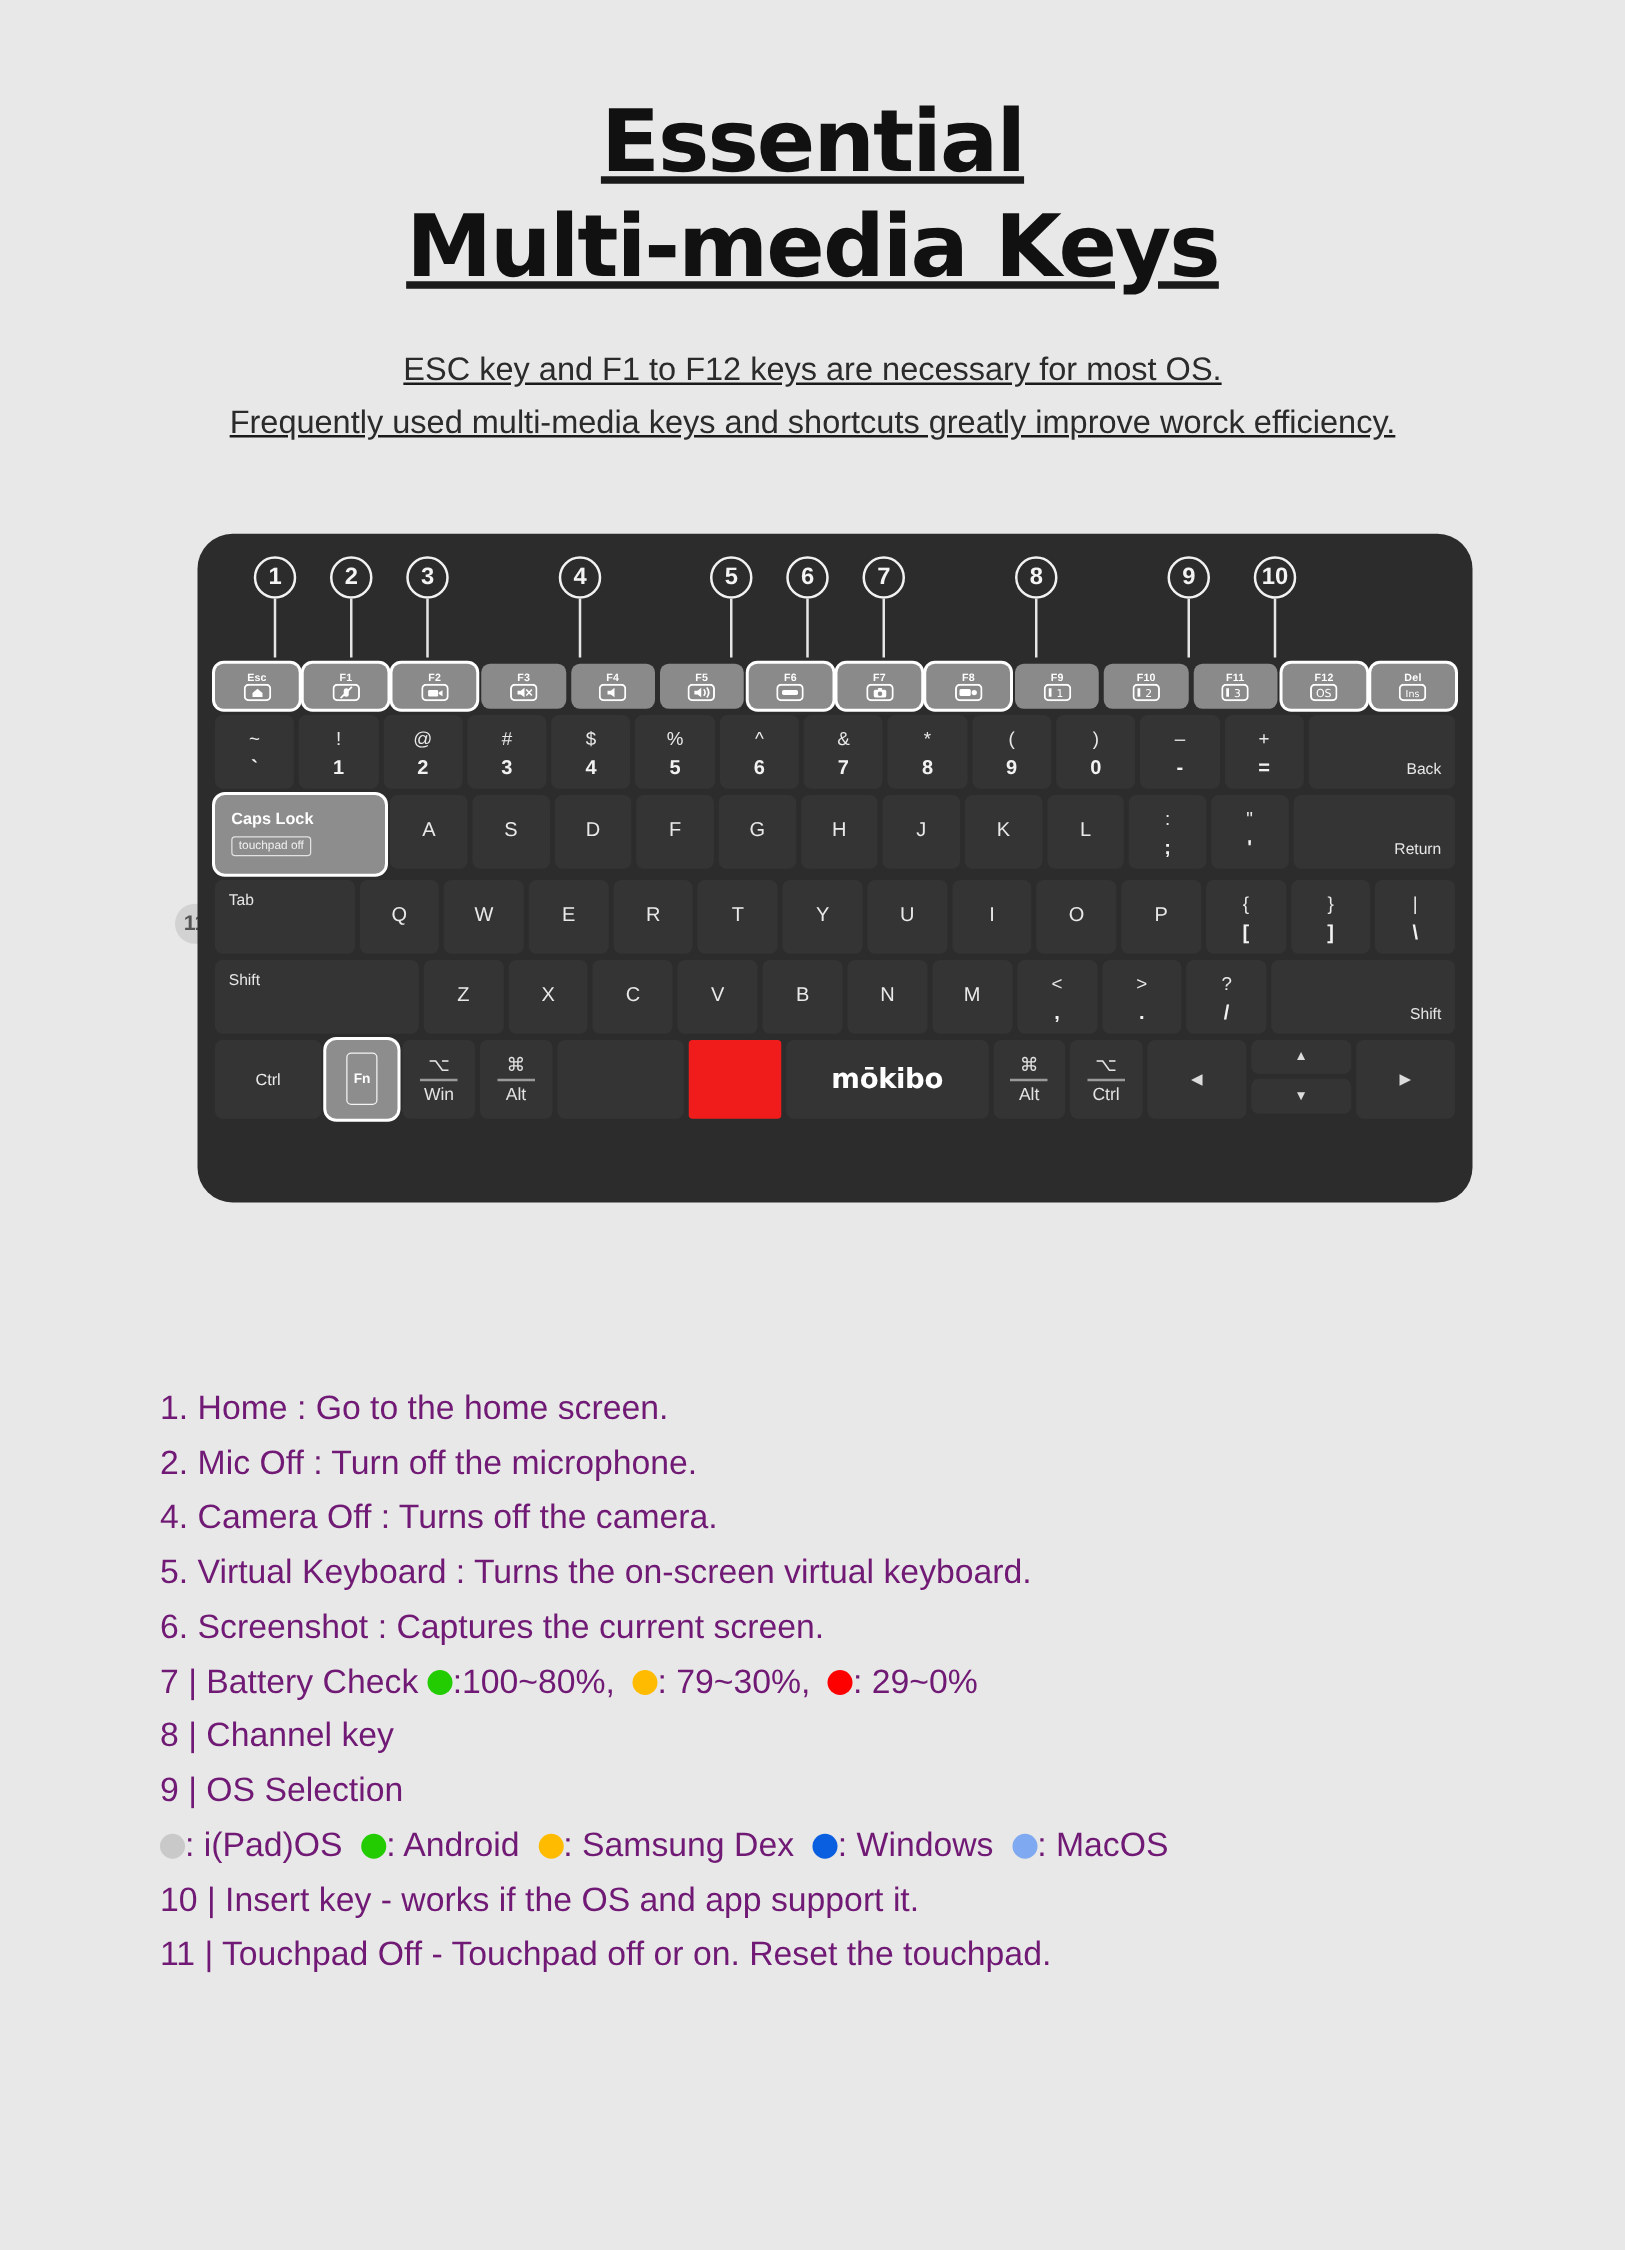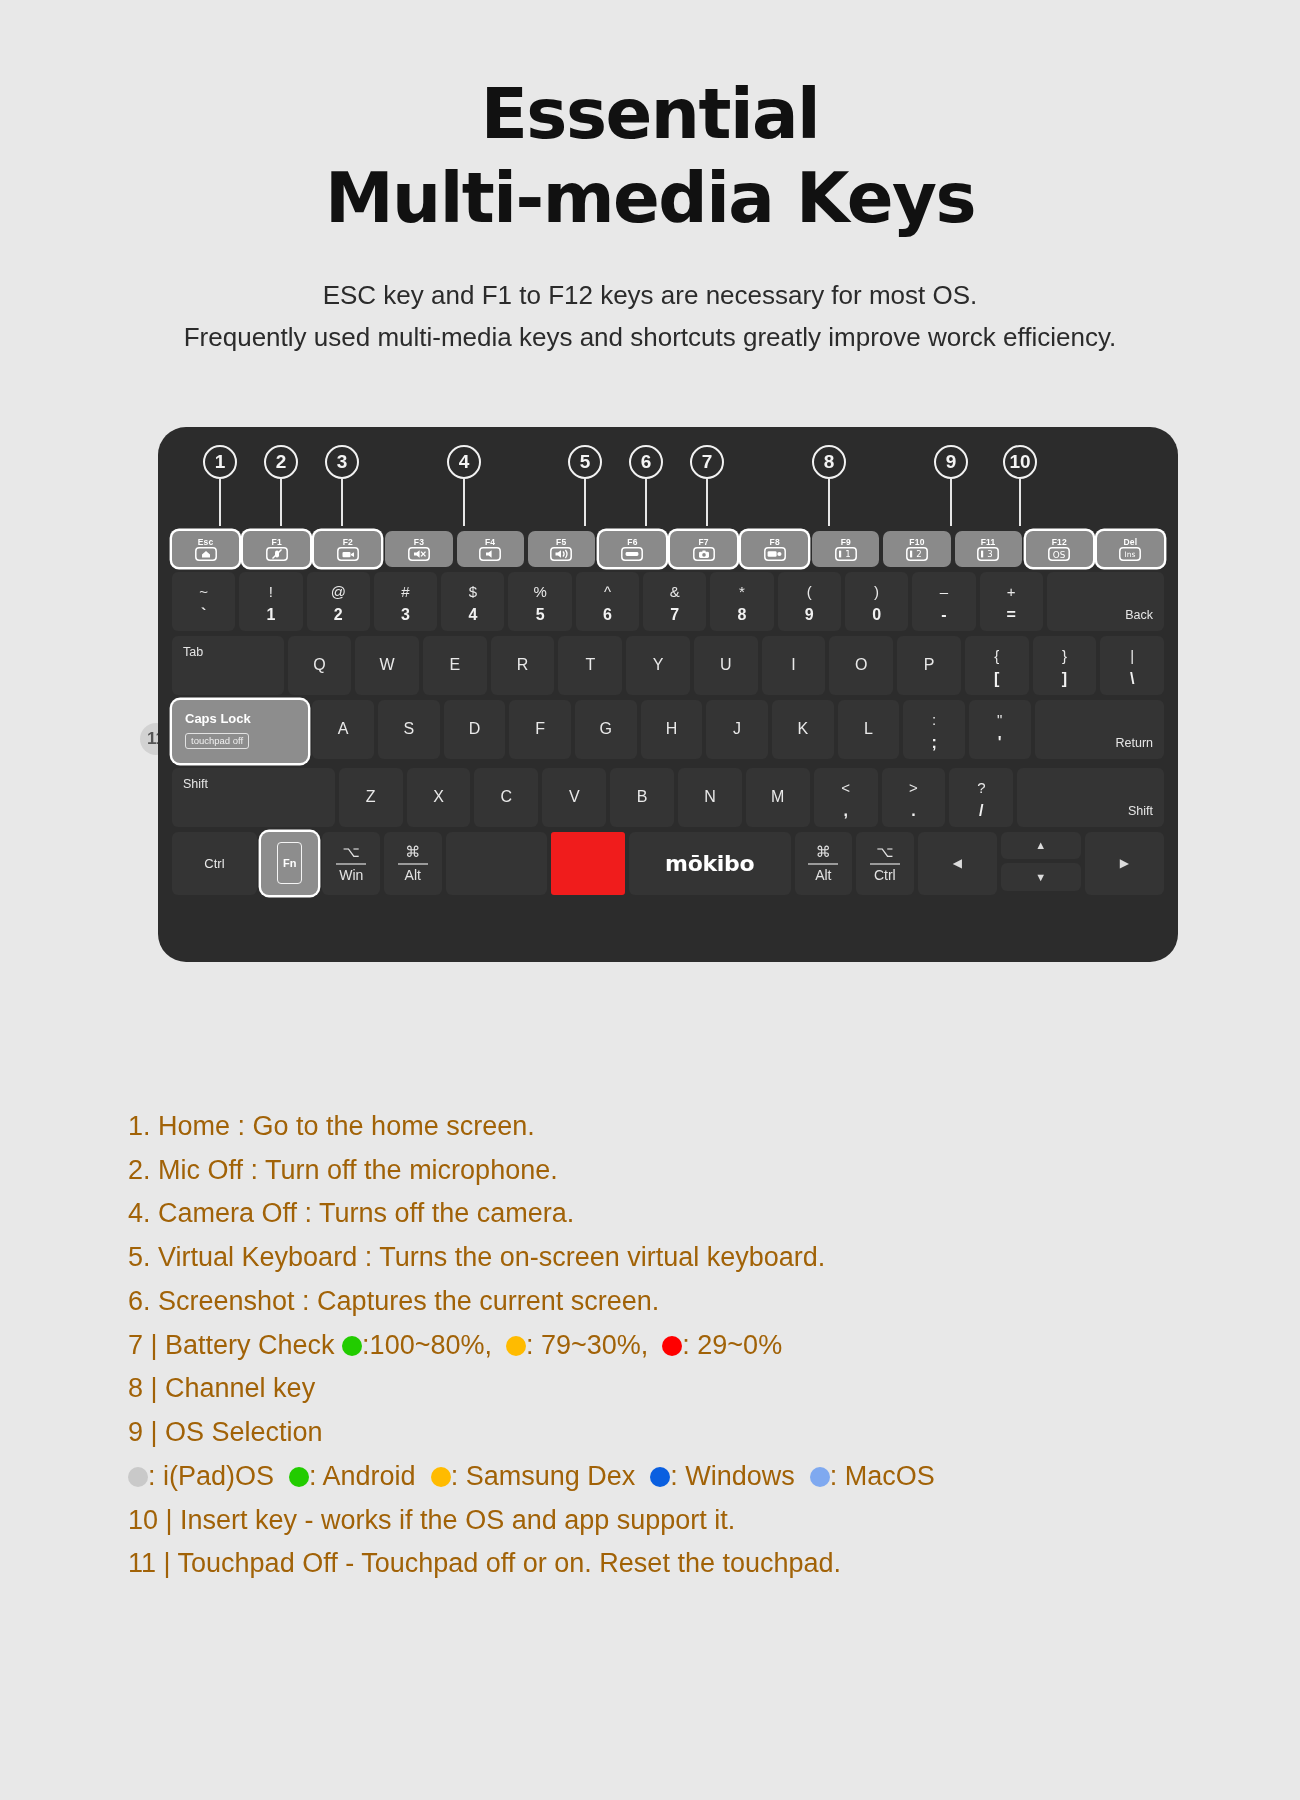--- a/index.html
+++ b/index.html
@@ -6,21 +6,21 @@
   html, body {
     width: 1300px; height: 1800px;
     background: #e8e8e8;
     font-family: "Liberation Sans", sans-serif;
     color: #1a1a1a;
     overflow: hidden;
   }
   .page { position: relative; width: 1300px; height: 1800px; }
 
   
-  .header { padding-top: 72px; text-align: center; }
+  .header { padding-top: 72px; text-align: center; text-decoration: underline; }
   .title {
     font-family: "DejaVu Sans", sans-serif;
     font-weight: bold;
     font-size: 69px;
     line-height: 1.22;
     letter-spacing: -1.5px;
     color: #111;
   }
   .subtitle {
     margin-top: 34px;
@@ -143,21 +143,21 @@
     font-size: 17px; font-weight: 700;
   }
   .c11 .lead { width: 48px; height: 2px; background: #d6d6d6; }
 
   
   .legend {
     position: absolute; left: 0; top: 1105px; width: 1104px;
     padding-left: 128px;
     font-size: 27px;
     line-height: 1.62;
-    color: #a16207;
+    color: #701a75;
   }
   .legend .li { white-space: nowrap; }
   .dot {
     display: inline-block; width: 20px; height: 20px; border-radius: 50%;
     vertical-align: -2px;
   }
   .legend .oslist .dot { margin-right: 0px; }
   .legend .gap { display:inline-block; width: 14px; }
 </style>
 </head>
@@ -392,20 +392,47 @@
           </div>
           <div class="key dual">
             <span class="up">+</span>
             <span class="lo">=</span>
           </div>
           <div class="key" style="flex:1.85 1 0">
           <span class="lbl-right">Back</span>
         </div>
       </div>
 
+      <div class="row" id="row-a">
+          <div class="key capskey" style="flex: 2 1 0px; height: 63px;">
+            <span class="ct">Caps Lock</span>
+            <span class="cp">touchpad off</span>
+          </div>
+          <div class="key">A</div>
+          <div class="key">S</div>
+          <div class="key">D</div>
+          <div class="key">F</div>
+          <div class="key">G</div>
+          <div class="key">H</div>
+          <div class="key">J</div>
+          <div class="key">K</div>
+          <div class="key">L</div>
+          <div class="key dual">
+            <span class="up">:</span>
+            <span class="lo">;</span>
+          </div>
+          <div class="key dual">
+            <span class="up">"</span>
+            <span class="lo">'</span>
+          </div>
+          <div class="key" style="flex: 2.1 1 0px;">
+            <span class="lbl-right">Return</span>
+          </div>
+        </div>
+
       <div class="row" id="row-q">
           <div class="key" style="flex: 1.75 1 0px;">
             <span class="lbl-left">Tab</span>
           </div>
           <div class="key">Q</div>
           <div class="key">W</div>
           <div class="key">E</div>
           <div class="key">R</div>
           <div class="key">T</div>
           <div class="key">Y</div>
@@ -420,47 +447,20 @@
           <div class="key dual">
             <span class="up">}</span>
             <span class="lo">]</span>
           </div>
           <div class="key dual">
             <span class="up">|</span>
             <span class="lo">\</span>
           </div>
         </div>
 
-      <div class="row" id="row-a">
-          <div class="key capskey" style="flex: 2 1 0px; height: 63px;">
-            <span class="ct">Caps Lock</span>
-            <span class="cp">touchpad off</span>
-          </div>
-          <div class="key">A</div>
-          <div class="key">S</div>
-          <div class="key">D</div>
-          <div class="key">F</div>
-          <div class="key">G</div>
-          <div class="key">H</div>
-          <div class="key">J</div>
-          <div class="key">K</div>
-          <div class="key">L</div>
-          <div class="key dual">
-            <span class="up">:</span>
-            <span class="lo">;</span>
-          </div>
-          <div class="key dual">
-            <span class="up">"</span>
-            <span class="lo">'</span>
-          </div>
-          <div class="key" style="flex: 2.1 1 0px;">
-            <span class="lbl-right">Return</span>
-          </div>
-        </div>
-
       <div class="row" id="row-z">
           <div class="key" style="flex: 2.55 1 0px;">
             <span class="lbl-left">Shift</span>
           </div>
           <div class="key">Z</div>
           <div class="key">X</div>
           <div class="key">C</div>
           <div class="key">V</div>
           <div class="key">B</div>
           <div class="key">N</div>

